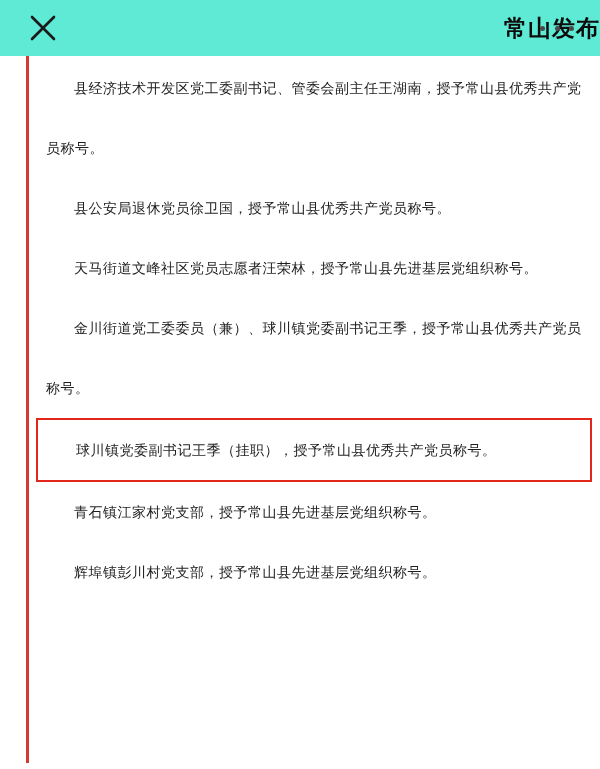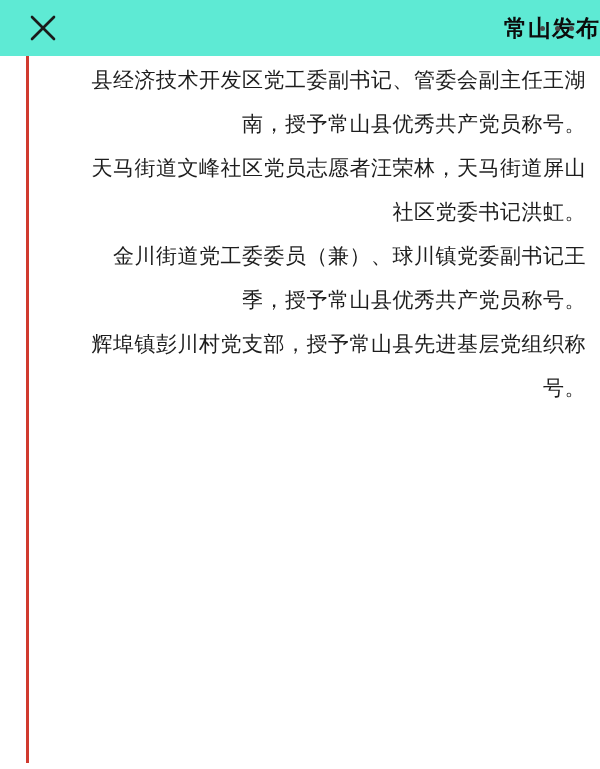--- a/index.html
+++ b/index.html
@@ -82,28 +82,27 @@
   .article {
     position: absolute;
     left: 46px;
     right: 14px;
     top: 0;
     bottom: 0;
     padding-top: 2px;
   }
   .para {
     font-family: "DejaVu Sans", sans-serif;
-    font-size: 21px;
-    line-height: 44px;
+    font-size: 14px;
+    line-height: 60px;
     color: #1d1d1d;
     text-indent: 2em;
     margin: 0;
     letter-spacing: 0.5px;
     word-break: break-all;
-    text-align: right;
   }
   .para.highlighted {
     position: relative;
     border: 2px solid #e2261c;
     margin: 0 -6px 0 -10px;
     padding: 0 6px 0 10px;
     box-sizing: border-box;
   }
   
   .fade-bottom {
@@ -133,21 +132,24 @@
       <span></span>
       <span></span>
       <span></span>
     </div>
   </div>
 
   <div class="content-wrap">
     <div class="left-rule"></div>
     <div class="article">
       <p class="para">县经济技术开发区党工委副书记、管委会副主任王湖南，授予常山县优秀共产党员称号。</p>
-      <p class="para">天马街道文峰社区党员志愿者汪荣林，天马街道屏山社区党委书记洪虹。</p>
+      <p class="para">县公安局退休党员徐卫国，授予常山县优秀共产党员称号。</p>
+      <p class="para">天马街道文峰社区党员志愿者汪荣林，授予常山县先进基层党组织称号。</p>
       <p class="para">金川街道党工委委员（兼）、球川镇党委副书记王季，授予常山县优秀共产党员称号。</p>
+      <p class="para highlighted">球川镇党委副书记王季（挂职），授予常山县优秀共产党员称号。</p>
+      <p class="para">青石镇江家村党支部，授予常山县先进基层党组织称号。</p>
       <p class="para">辉埠镇彭川村党支部，授予常山县先进基层党组织称号。</p>
 
     </div>
     <div class="fade-bottom"></div>
   </div>
 
 </div>
 
 </body></html>

